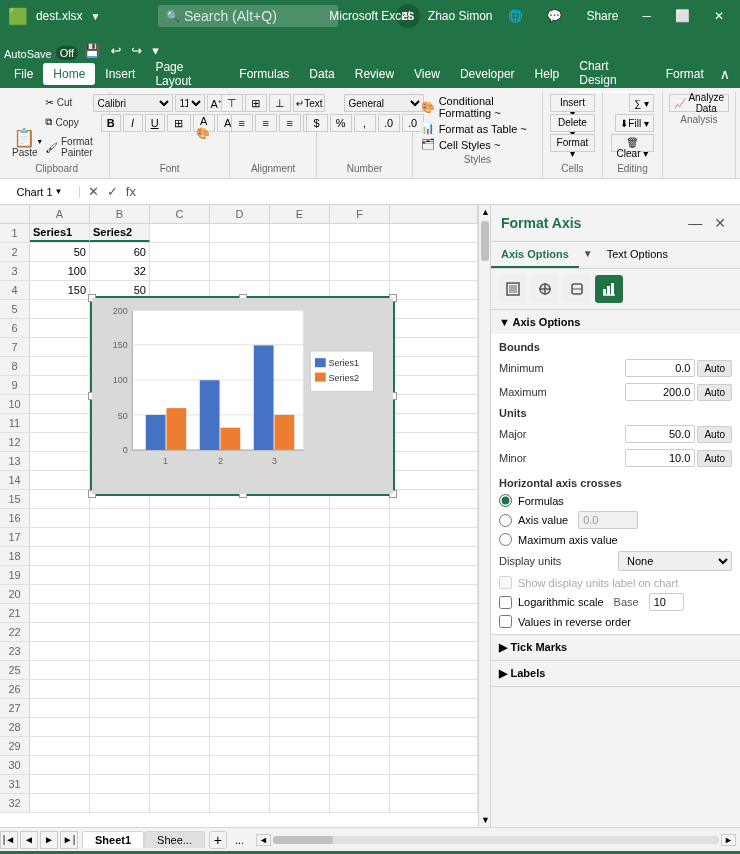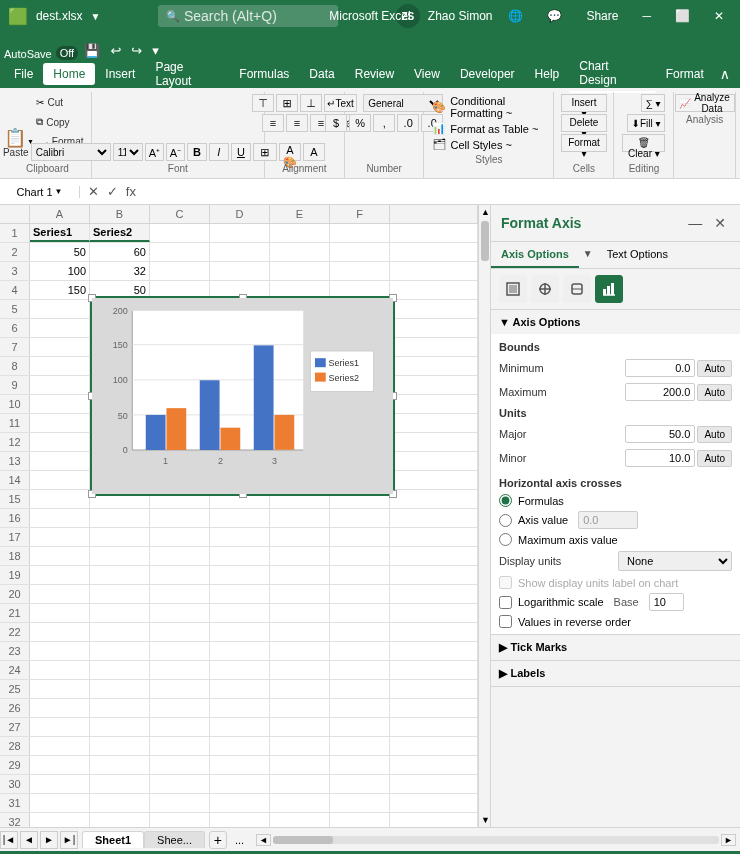--- a/index.html
+++ b/index.html
@@ -167,21 +167,21 @@
           <div class="ribbon-btn" style="flex-direction:row;gap:3px;">
             <span>🖌</span>
             <span class="label">Format Painter</span>
           </div>
         </div>
       </div>
       <span class="ribbon-group-label">Clipboard</span>
     </div>
 
     <div class="ribbon-group" style="min-width:120px;">
-      <div class="ribbon-group-buttons" style="flex-direction:row;gap:2px;align-items:flex-end;">
+      <div class="ribbon-group-buttons" style="flex-direction:column;gap:2px;align-items:center;">
         <div style="display:flex;gap:2px;align-items:center;">
           <select style="font-size:10px;height:18px;width:80px;border:1px solid #ccc;">
             <option>Calibri</option>
           </select>
           <select style="font-size:10px;height:18px;width:30px;border:1px solid #ccc;">
             <option>11</option>
           </select>
           <button style="border:1px solid #ccc;background:#f3f3f3;font-size:11px;cursor:pointer;padding:0 3px;height:18px;">A⁺</button>
           <button style="border:1px solid #ccc;background:#f3f3f3;font-size:11px;cursor:pointer;padding:0 3px;height:18px;">A⁻</button>
         </div>
@@ -529,30 +529,20 @@
       <div class="cell" style="width:60px;"></div>
       <div class="cell" style="width:60px;"></div>
       <div class="cell" style="width:60px;"></div>
       <div class="cell" style="width:60px;"></div>
       <div class="cell" style="width:60px;"></div>
       <div class="cell" style="width:60px;"></div>
       <div class="cell" style="flex:1;"></div>
     </div>
           <div class="grid-row">
       <div class="row-num">23</div>
-      <div class="cell" style="width:60px;"></div>
-      <div class="cell" style="width:60px;"></div>
-      <div class="cell" style="width:60px;"></div>
-      <div class="cell" style="width:60px;"></div>
-      <div class="cell" style="width:60px;"></div>
-      <div class="cell" style="width:60px;"></div>
-      <div class="cell" style="flex:1;"></div>
-    </div>
-          <div class="grid-row">
-      <div class="row-num">24</div>
       <div class="cell" style="width:60px;"></div>
       <div class="cell" style="width:60px;"></div>
       <div class="cell" style="width:60px;"></div>
       <div class="cell" style="width:60px;"></div>
       <div class="cell" style="width:60px;"></div>
       <div class="cell" style="width:60px;"></div>
       <div class="cell" style="flex:1;"></div>
     </div>
           <div class="grid-row">
       <div class="row-num">25</div>

